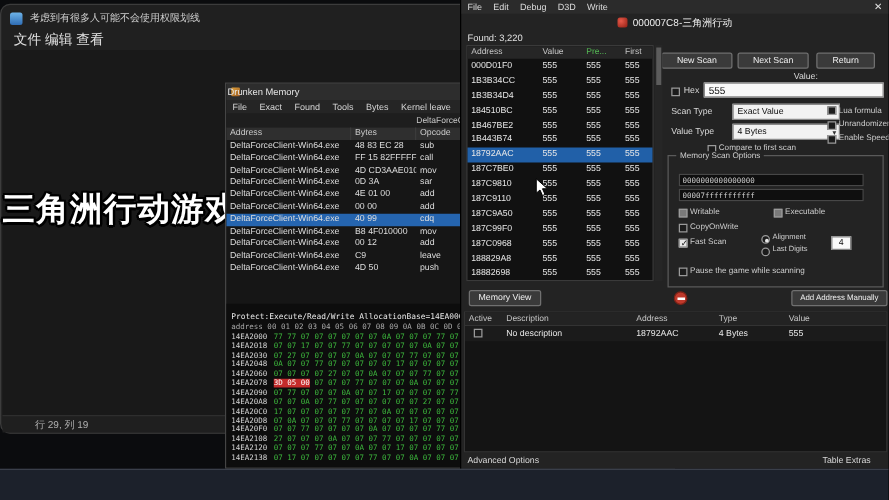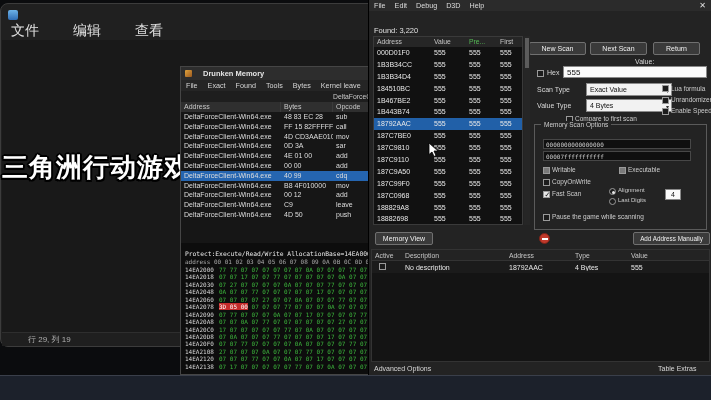--- a/index.html
+++ b/index.html
@@ -7,39 +7,39 @@
   .screen{position:relative;width:711px;height:400px;overflow:hidden;background:#0b0c0e;
           font-family:"Liberation Sans",sans-serif;}
   .win{position:absolute;}
 
   
   .notepad{left:0;top:3px;width:550px;height:344px;background:#202020;border:1px solid #3c3c3c;
            border-radius:8px;z-index:1;}
   .np-icon{position:absolute;left:7px;top:6px;width:10px;height:10px;border-radius:2px;
            background:linear-gradient(180deg,#6db3e8,#2f6db5);}
   .np-title{position:absolute;left:23px;top:5px;font-size:8px;color:#cfcfcf;white-space:nowrap;}
-  .np-menu{position:absolute;left:10px;top:19px;height:16px;display:flex;gap:34px;align-items:center;
-           font-size:14px;color:#e0e0e0;}
+  .np-menu{position:absolute;left:10px;top:19px;height:16px;display:flex;gap:3px;align-items:center;
+           font-size:11px;color:#e0e0e0;}
   .np-content{position:absolute;left:1px;right:1px;top:36px;bottom:14px;background:#191919;}
   .np-status{position:absolute;left:1px;right:1px;bottom:0;height:14px;background:#1f1f1f;
              border-top:1px solid #2e2e2e;color:#b0b0b0;font-size:8px;line-height:13px;padding-left:26px;}
 
   
   .overlay-text{position:absolute;left:2px;top:150px;z-index:2;font-size:26px;font-weight:bold;color:#ffffff;
     letter-spacing:1px;white-space:nowrap;
     text-shadow:2px 0 0 #000,-2px 0 0 #000,0 2px 0 #000,0 -2px 0 #000,
                 1.5px 1.5px 0 #000,-1.5px -1.5px 0 #000,1.5px -1.5px 0 #000,-1.5px 1.5px 0 #000;}
 
   
   .dm{left:180px;top:66px;width:360px;height:309px;background:#161616;border:1px solid #454545;
       z-index:3;overflow:hidden;}
   .dm-titlebar{position:absolute;left:0;right:0;top:0;height:13px;background:#2d2d2d;}
   .dm-icon{position:absolute;left:4px;top:3px;width:7px;height:7px;border-radius:1px;
            background:linear-gradient(135deg,#e0a33c,#9c5a20);}
-  .dm-title{position:absolute;left:22px;top:2px;font-size:7.5px;color:#e5e5e5;font-weight:bold;}
+  .dm-title{position:absolute;left:1px;top:2px;font-size:7.5px;color:#e5e5e5;}
   .dm-menu{position:absolute;left:5px;top:13px;height:11px;display:flex;gap:10px;align-items:center;
            font-size:7.2px;color:#d5d5d5;background:transparent;}
   .dm-menubar{position:absolute;left:0;right:0;top:13px;height:11px;background:#252525;}
   .dm-modulebar{position:absolute;left:0;right:0;top:24px;height:11px;background:#1e1e1e;}
   .dm-module{position:absolute;left:152px;top:0;font-size:6.8px;color:#c8c8c8;line-height:11px;white-space:nowrap;}
   .dm-header{position:absolute;left:0;right:0;top:35px;height:10px;background:#2f2f2f;display:flex;
              font-size:7px;color:#c9c9c9;line-height:10px;}
   .dm-header span{padding-left:3px;border-right:1px solid #3b3b3b;overflow:hidden;white-space:nowrap;}
   .col-a{width:100px;}.col-b{width:52px;}.col-c{flex:1;}
   #disasm-rows{position:absolute;left:0;right:0;top:45px;}
@@ -123,20 +123,21 @@
 
   .cursor{position:absolute;left:428px;top:142px;z-index:6;}
 </style>
 </head>
 <body>
 
 <div class="screen">
 
   <div class="win notepad">
     <span class="np-icon"></span>
+    <span class="np-title">考虑到有很多人可能不会使用权限划线</span>
     <div class="np-menu" id="np-menu">
         <span class="mi">文件</span>
         <span class="mi">编辑</span>
         <span class="mi">查看</span>
       </div>
     <div class="np-content"></div>
     <div class="np-status">
       <span>行 29, 列 19</span>
     </div>
   </div>
@@ -244,23 +245,27 @@
     </div>
   </div>
 
   <div class="win ce">
     <div class="ce-menubar"></div>
     <div class="ce-menu" id="ce-menu">
         <span class="mi">File</span>
         <span class="mi">Edit</span>
         <span class="mi">Debug</span>
         <span class="mi">D3D</span>
-        <span class="mi">Help</span>
+        <span class="mi">Write</span>
       </div>
     <span class="ce-close">✕</span>
+    <div class="ce-procbar">
+      <span class="proc-icon"></span>
+      <span>000007C8-三角洲行动</span>
+    </div>
     <span class="ce-found">Found: 3,220</span>
 
     <div class="btn" id="btn-new">New Scan</div>
     <div class="btn" id="btn-next">Next Scan</div>
     <div class="btn" id="btn-undo">Return</div>
 
     <div class="flist">
       <div class="fhead">
         <span class="fc1">Address</span>
         <span class="fc2">Value</span>

